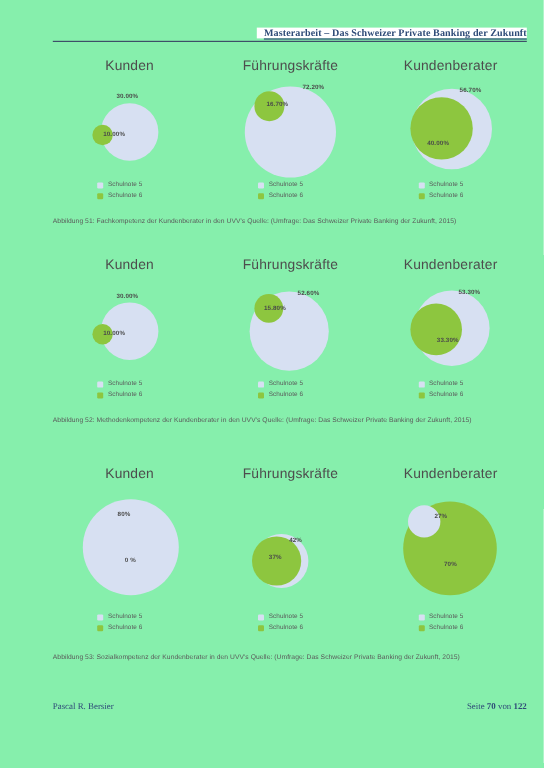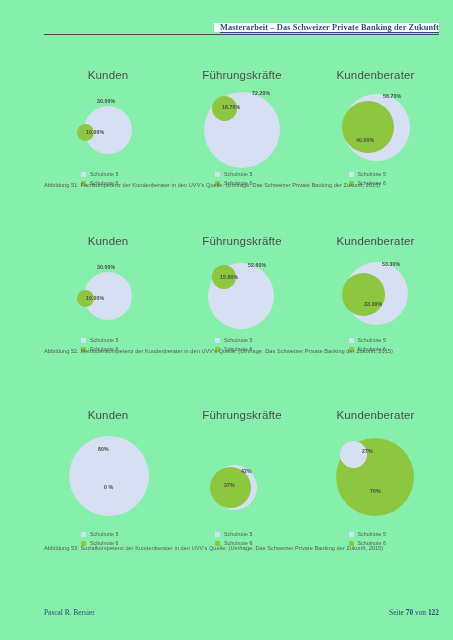--- a/index.html
+++ b/index.html
@@ -64,21 +64,20 @@
   .figure-block.block-3 { top: 388px; height: 180px; }
 
   .charts-row {
     position: relative;
     width: 100%;
   }
   .chart {
     position: absolute;
     top: 0;
     text-align: center;
-    margin-top: 20px;
   }
   .chart-title {
     font-size: 11.5px;
     font-weight: 400;
     color: #4d4d4d;
     letter-spacing: 0.15px;
     line-height: 14px;
     white-space: nowrap;
   }
   .bubble-area {
@@ -140,21 +139,21 @@
     color: #5a5a5a;
     text-align: left;
     letter-spacing: 0.05px;
   }
 
   
   .page-footer {
     position: absolute;
     left: 44px;
     right: 14px;
-    top: 608px;
+    top: 584px;
     height: 14px;
     font-family: "Liberation Serif", serif;
     font-size: 7.4px;
     color: #2f4b78;
   }
   .footer-left {
     position: absolute;
     left: 0;
     top: 0;
     white-space: nowrap;

